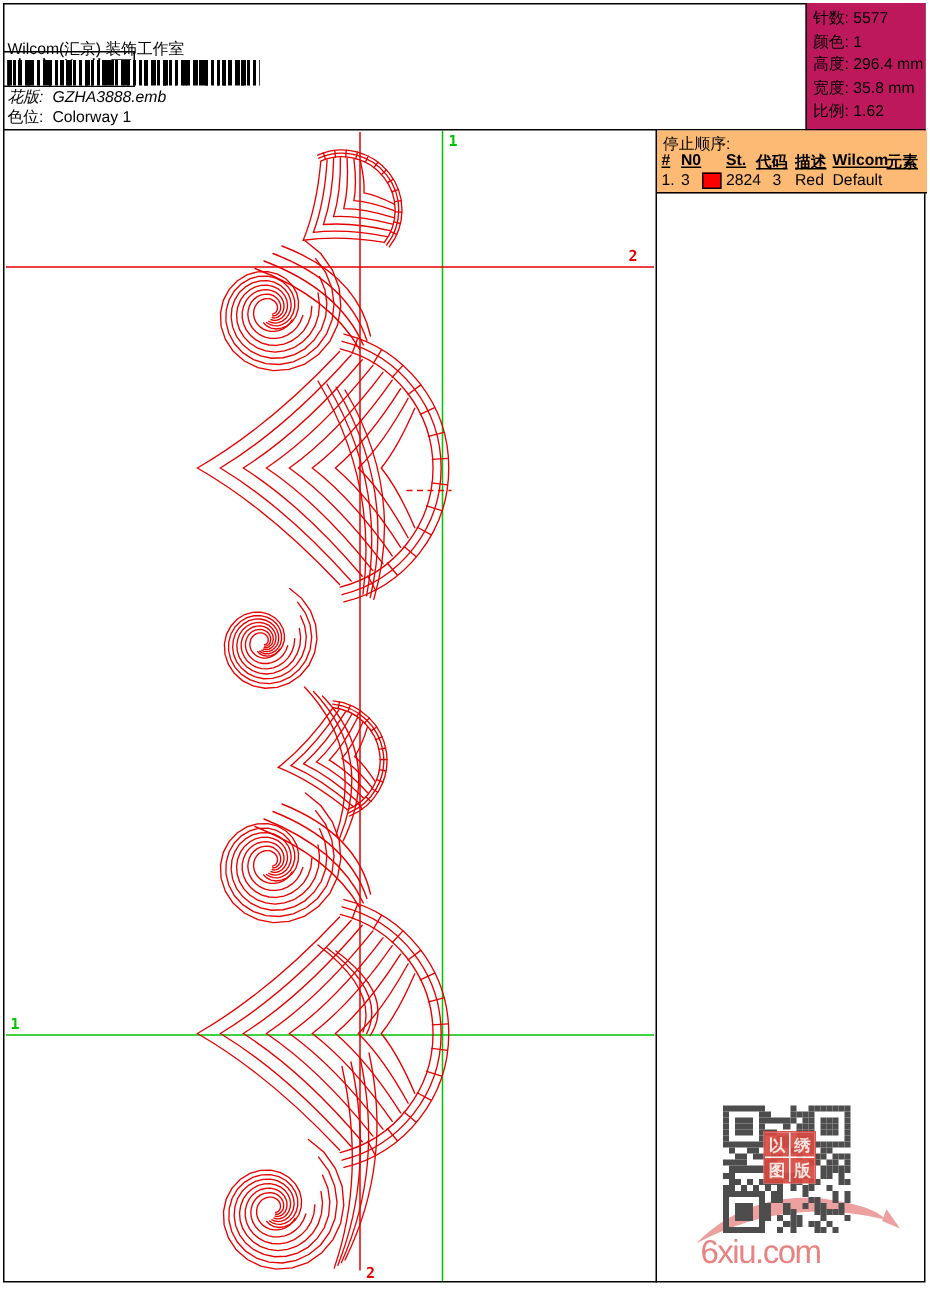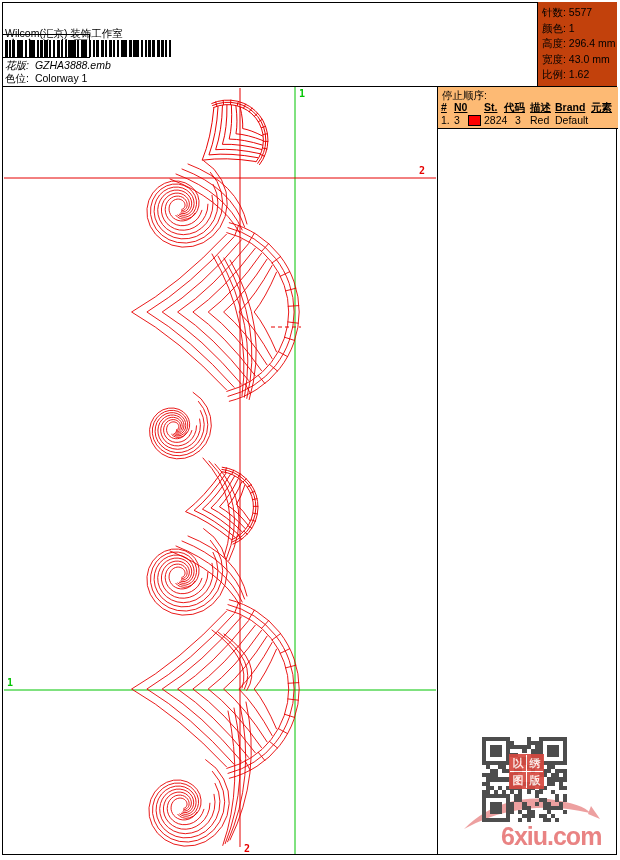--- a/index.html
+++ b/index.html
@@ -16,39 +16,39 @@
   .studio{left:5px;top:27px;}
   .barcode{left:5px;top:40px;width:168px;height:17px;background-color:#fff;
     background-image:
       repeating-linear-gradient(90deg,#000 0 2px,rgba(0,0,0,0) 2px 4px),
       repeating-linear-gradient(90deg,#000 0 1px,rgba(0,0,0,0) 1px 7px),
       repeating-linear-gradient(90deg,#000 0 3px,rgba(0,0,0,0) 3px 13px);}
   .pattern-row{left:5px;top:59px;font-style:italic;}
   .colorway-row{left:5px;top:72px;}
   .label-gap{display:inline-block;width:6px;}
   .info-panel{left:537px;top:2px;width:80px;height:85px;border-left:1px solid #000;
-              box-sizing:border-box;padding:3px 0 0 4px;background:#c2410c;}
+              box-sizing:border-box;padding:3px 0 0 4px;background:#be185d;}
   .info-row{font-size:10.5px;line-height:15.6px;white-space:nowrap;}
   .hsep{left:2px;top:86px;width:615px;height:1px;background:#000;}
   .vsep{left:437px;top:86px;width:1px;height:769px;background:#000;}
   .stop-table{left:438px;top:87px;width:180px;height:41px;border-bottom:1px solid #000;
               box-sizing:content-box;background:#fdba74;font-size:10.5px;}
   .stop-table .t{position:absolute;white-space:nowrap;}
   .hd{font-weight:bold;text-decoration:underline;}
   .swatch{position:absolute;width:13px;height:11px;background:#f00;border:1px solid #000;box-sizing:border-box;}
   .qr{left:482px;top:737px;width:85px;height:85px;display:grid;
       grid-template-columns:repeat(21,1fr);grid-template-rows:repeat(21,1fr);}
   .qr div{background:transparent;}
   .qr div.on{background:#4d4d4d;}
   .seal{left:509px;top:754px;width:33px;height:33px;display:grid;
         grid-template-columns:1fr 1fr;grid-template-rows:1fr 1fr;gap:1px;background:#fff;
         border:1px solid #d64940;opacity:.92;}
   .seal span{background:#d64940;color:#ffeae5;font-size:11px;font-weight:bold;
              display:flex;align-items:center;justify-content:center;}
-  .watermark{left:501px;top:822px;font-size:25px;font-weight:bold;letter-spacing:-1px;
+  .watermark{left:467px;top:822px;font-size:22px;font-weight:normal;letter-spacing:-1px;
              color:#e98383;white-space:nowrap;}
 </style>
 </head>
 <body>
 
 <div class="page">
 
   <svg id="design-svg" viewBox="0 0 620 860">
       <defs>
         <clipPath id="dclip">
@@ -238,35 +238,35 @@
     <span>花版:</span><span class="label-gap"></span><span>GZHA3888.emb</span>
   </div>
   <div class="abs small colorway-row">
     <span>色位:</span><span class="label-gap"></span><span>Colorway 1</span>
   </div>
 
   <div class="abs info-panel">
     <div class="info-row"><span>针数:</span> <span>5577</span></div>
     <div class="info-row"><span>颜色:</span> <span>1</span></div>
     <div class="info-row"><span>高度:</span> <span>296.4 mm</span></div>
-    <div class="info-row"><span>宽度:</span> <span>43.0 mm</span></div>
+    <div class="info-row"><span>宽度:</span> <span>35.8 mm</span></div>
     <div class="info-row"><span>比例:</span> <span>1.62</span></div>
   </div>
 
   <div class="abs hsep"></div>
   <div class="abs vsep"></div>
 
   <div class="abs stop-table">
     <span class="t" style="left:4px;top:2px">停止顺序:</span>
     <span class="t hd" style="left:3px;top:14px">#</span>
     <span class="t hd" style="left:16px;top:14px">N0</span>
     <span class="t hd" style="left:46px;top:14px">St.</span>
     <span class="t hd" style="left:66px;top:14px">代码</span>
     <span class="t hd" style="left:92px;top:14px">描述</span>
-    <span class="t hd" style="left:117px;top:14px">Brand</span>
+    <span class="t hd" style="left:117px;top:14px">Wilcom</span>
     <span class="t hd" style="left:153px;top:14px">元素</span>
     <span class="t" style="left:3px;top:27px">1.</span>
     <span class="t" style="left:16px;top:27px">3</span>
     <span class="swatch" style="left:30px;top:28px"></span>
     <span class="t" style="left:46px;top:27px">2824</span>
     <span class="t" style="left:77px;top:27px">3</span>
     <span class="t" style="left:92px;top:27px">Red</span>
     <span class="t" style="left:117px;top:27px">Default</span>
   </div>
 

